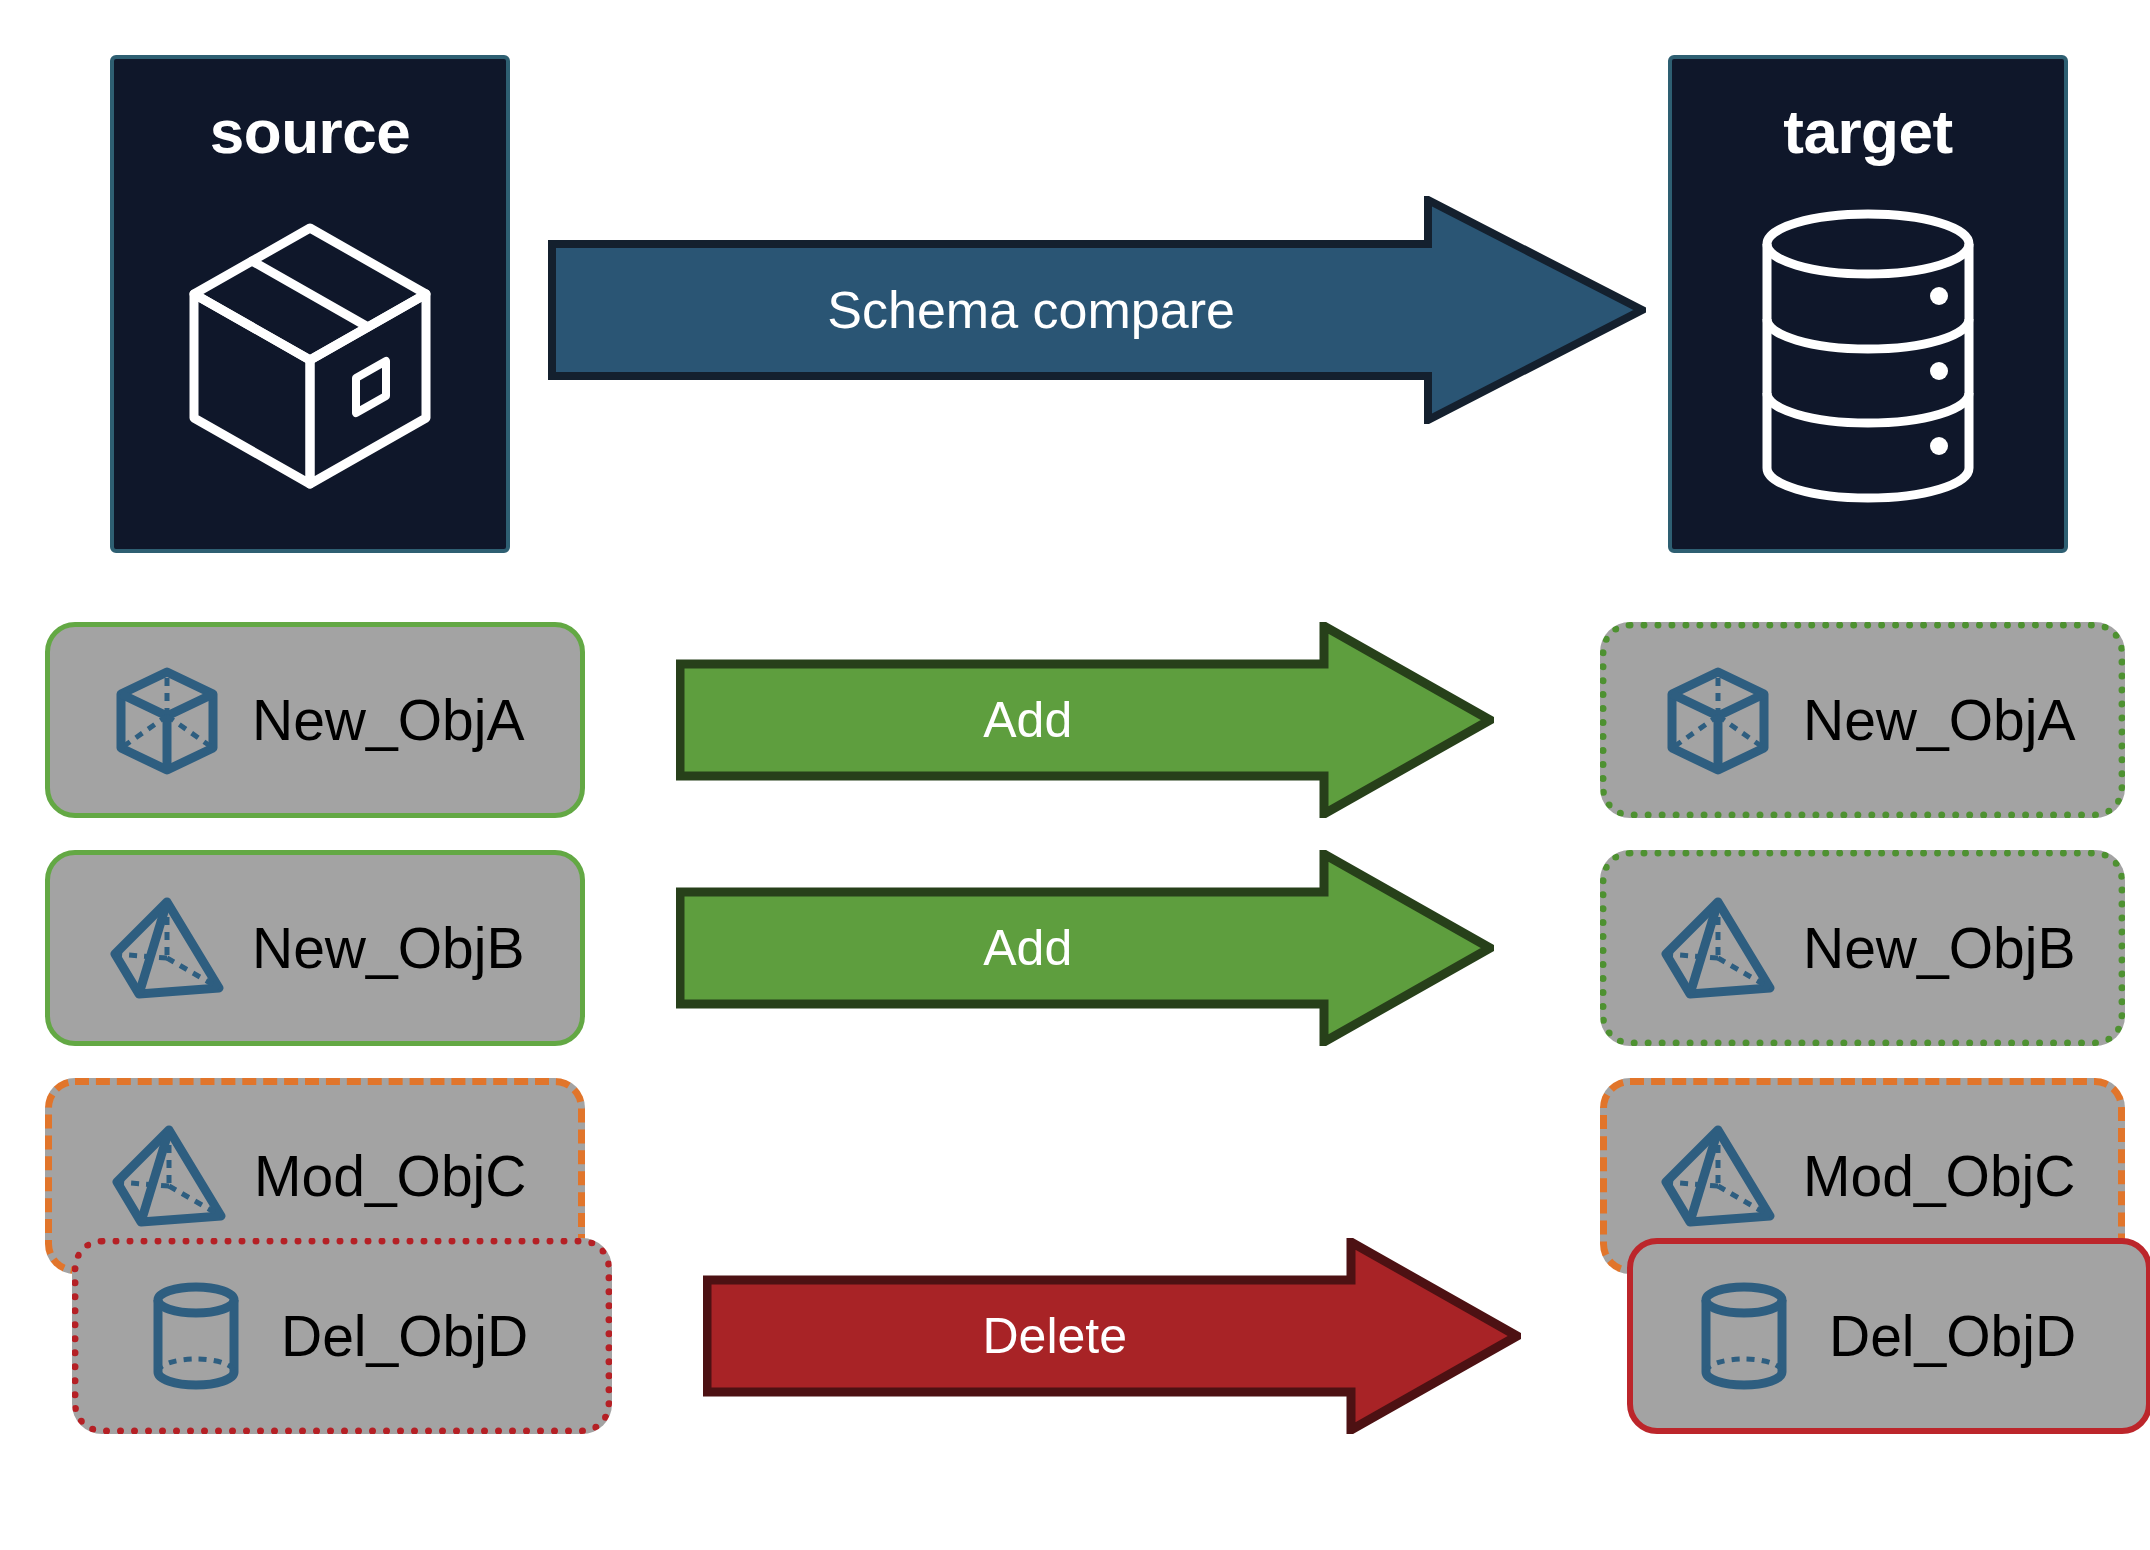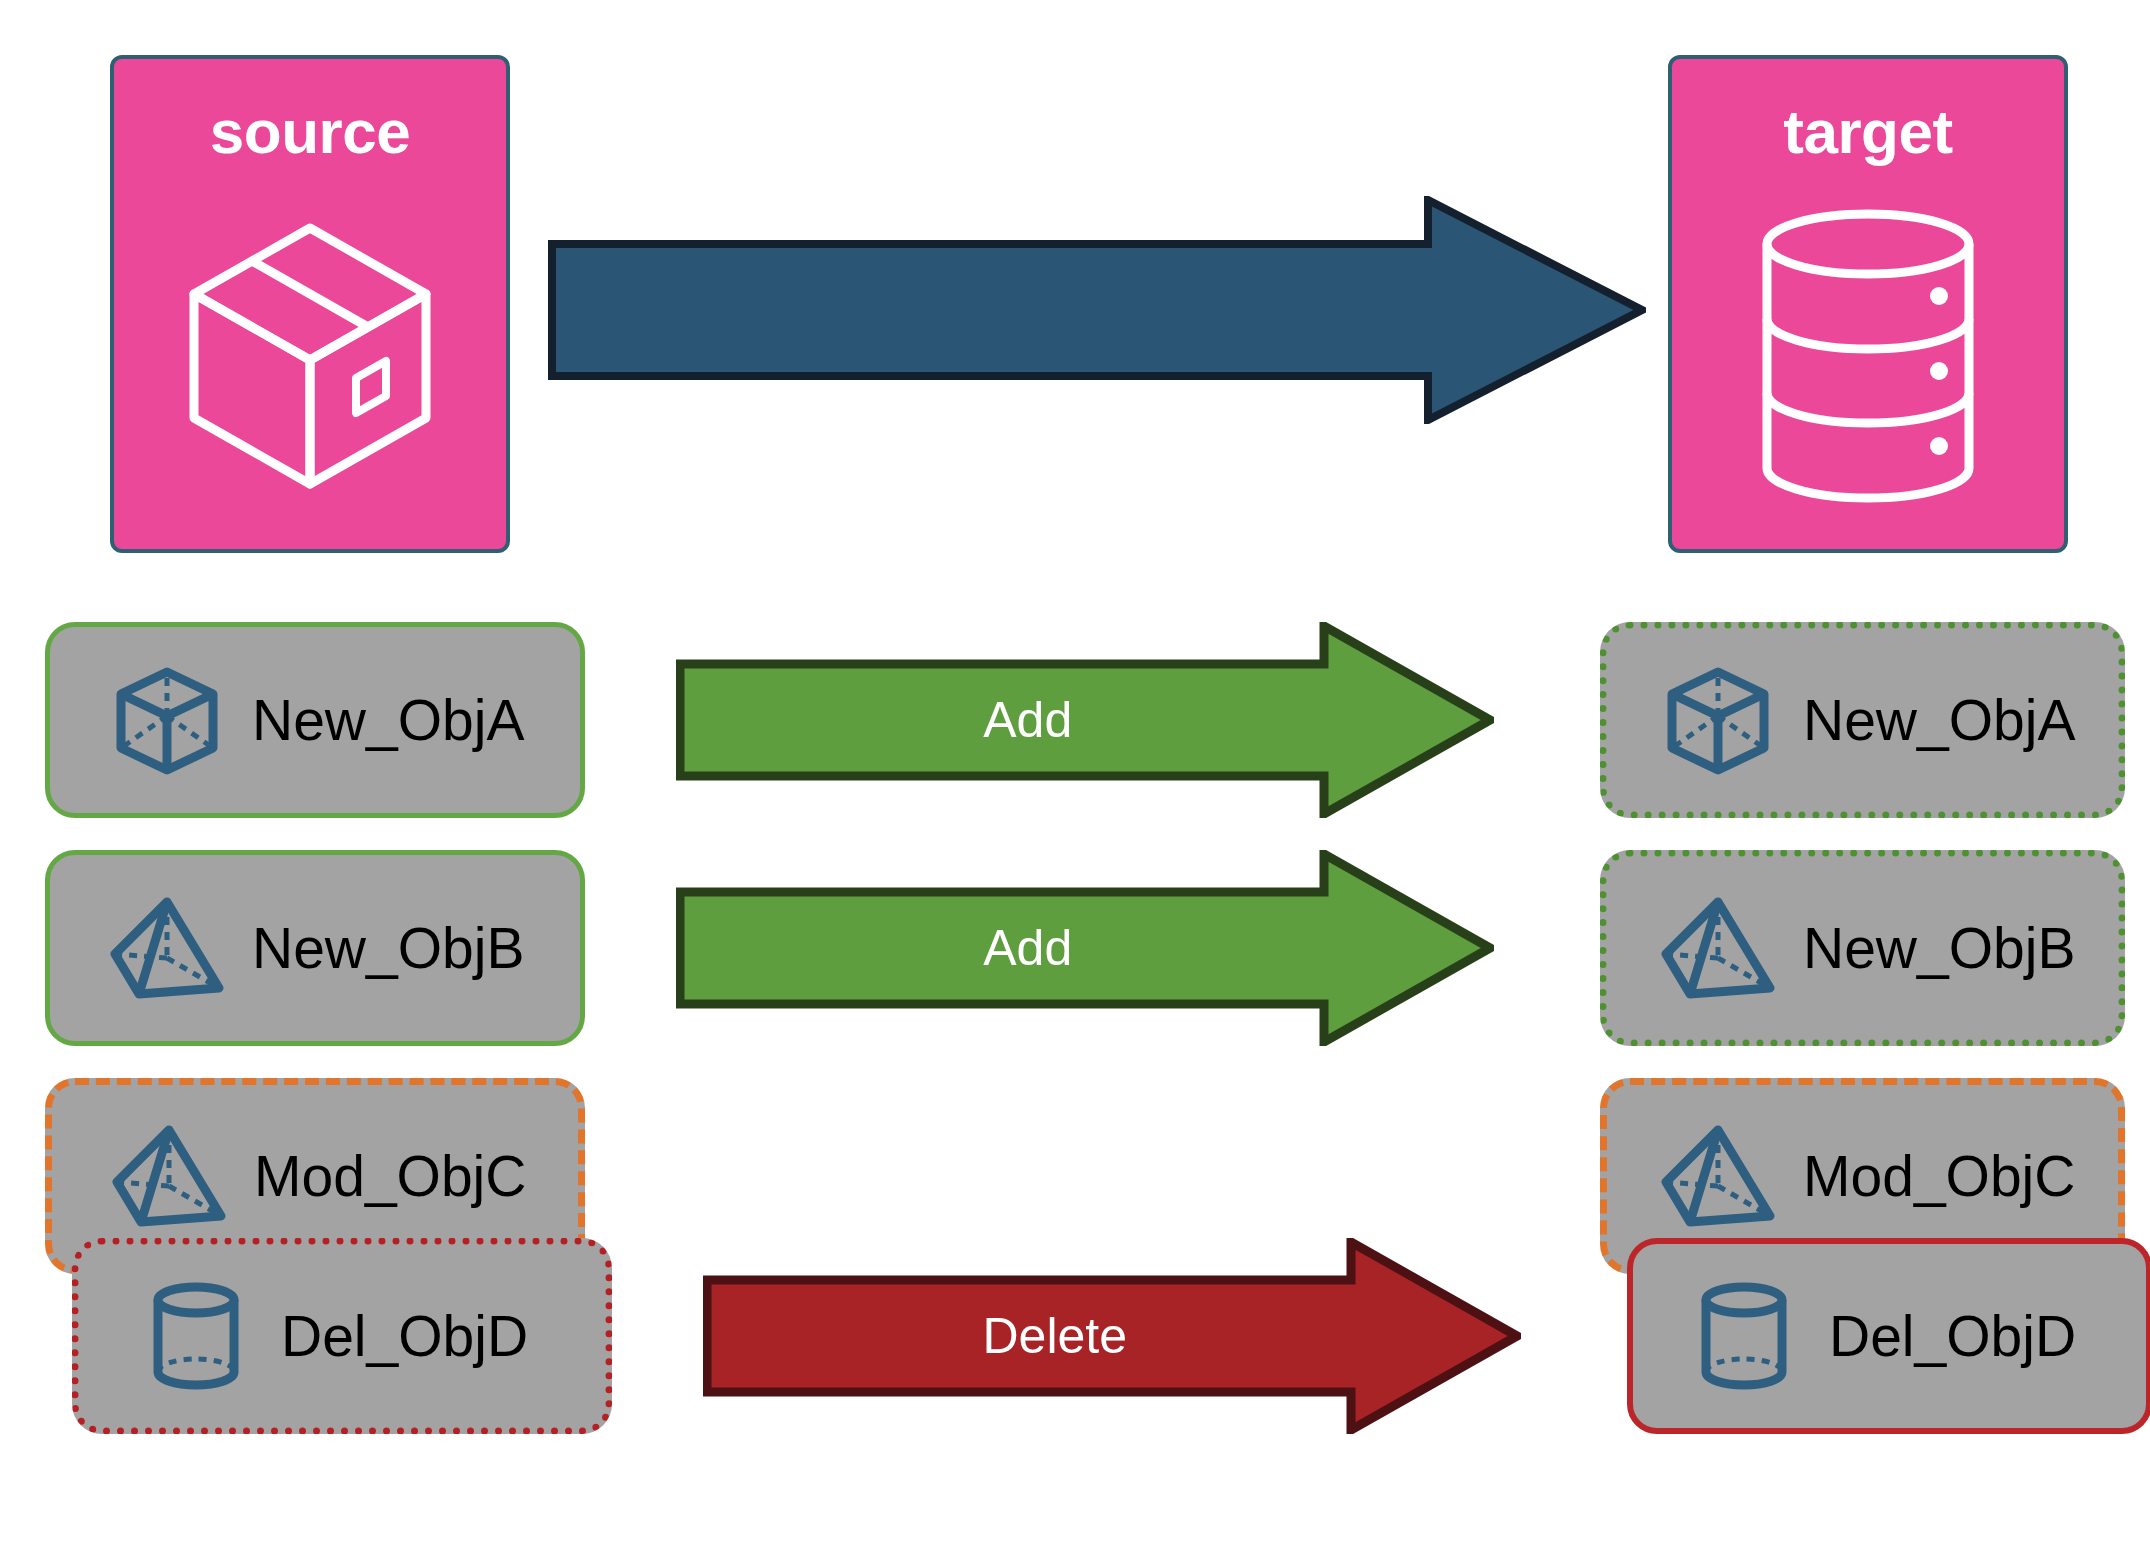--- a/index.html
+++ b/index.html
@@ -1,21 +1,21 @@
 <!DOCTYPE html>
 <html><head>
 <meta charset="utf-8">
 <style>
   html,body{margin:0;padding:0;background:#ffffff;}
   body{width:2150px;height:1550px;position:relative;overflow:hidden;
        font-family:"Liberation Sans","DejaVu Sans",sans-serif;}
 
   
-  .endpoint{position:absolute;background:#ec4899;border:4px solid #2E5F72;
-            border-radius:12px;display:flex;flex-direction:column;align-items:center;}
+  .endpoint{position:absolute;background:#0f172a;border:4px solid #2E5F72;
+            border-radius:6px;display:flex;flex-direction:column;align-items:center;}
   .endpoint .ep-title{color:#ffffff;font-weight:bold;font-size:62px;line-height:1;
             margin-top:42px;letter-spacing:-0.5px;}
   .endpoint .ep-icon{flex:1;display:flex;align-items:center;justify-content:center;width:100%;}
 
   #source-card{left:110px;top:55px;width:392px;height:490px;}
   #target-card{left:1668px;top:55px;width:392px;height:490px;}
 
   
   #schema-arrow{position:absolute;left:548px;top:196px;width:1098px;height:228px;}
   #schema-arrow .arrow-label{position:absolute;left:0;top:0;width:88%;height:100%;
@@ -69,20 +69,21 @@
 
       <path d="M176 172 L206 155 L206 190 L176 207 Z" stroke-width="8"></path>
     </svg>
   </div>
 </div>
 
 <div id="schema-arrow">
   <svg width="1098" height="228" viewBox="0 0 1098 228" preserveAspectRatio="none">
     <polygon points="4,48 880,48 880,4 1094,114 880,224 880,180 4,180" fill="#2A5574" stroke="#14202E" stroke-width="8" stroke-linejoin="miter"></polygon>
   </svg>
+  <div class="arrow-label">Schema compare</div>
 </div>
 
 <div class="endpoint" id="target-card">
   <div class="ep-title">target</div>
   <div class="ep-icon">
     <svg width="230" height="300" viewBox="0 0 230 300" fill="none" stroke="#ffffff" stroke-width="9">
       <ellipse cx="115" cy="38" rx="101" ry="30"></ellipse>
       <path d="M14 38 L14 262"></path>
       <path d="M216 38 L216 262"></path>
       <path d="M14 113 a101,30 0 0 0 202,0"></path>

